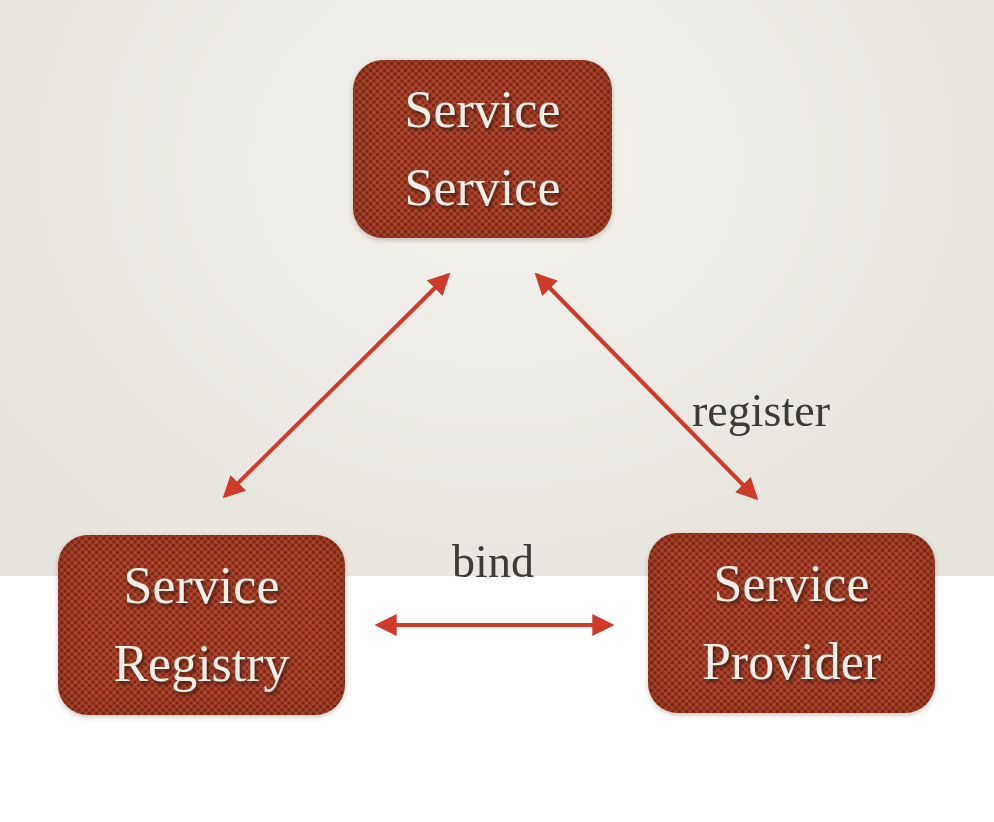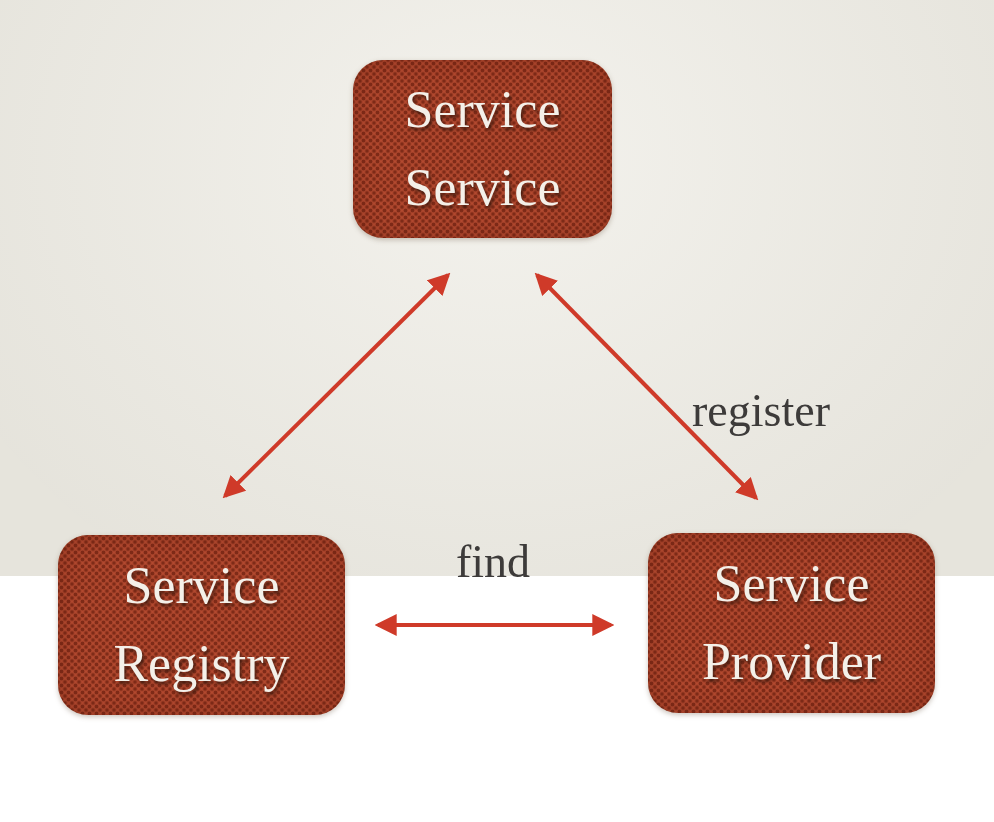--- a/index.html
+++ b/index.html
@@ -95,15 +95,15 @@
     <span class="node-line">Service</span>
     <span class="node-line">Registry</span>
   </div>
 
   <div class="node node-provider">
     <span class="node-line">Service</span>
     <span class="node-line">Provider</span>
   </div>
 
   <div class="edge-label label-register">register</div>
-  <div class="edge-label label-bind">find</div>
+  <div class="edge-label label-bind">bind</div>
 
 </div>
 
 </body></html>

